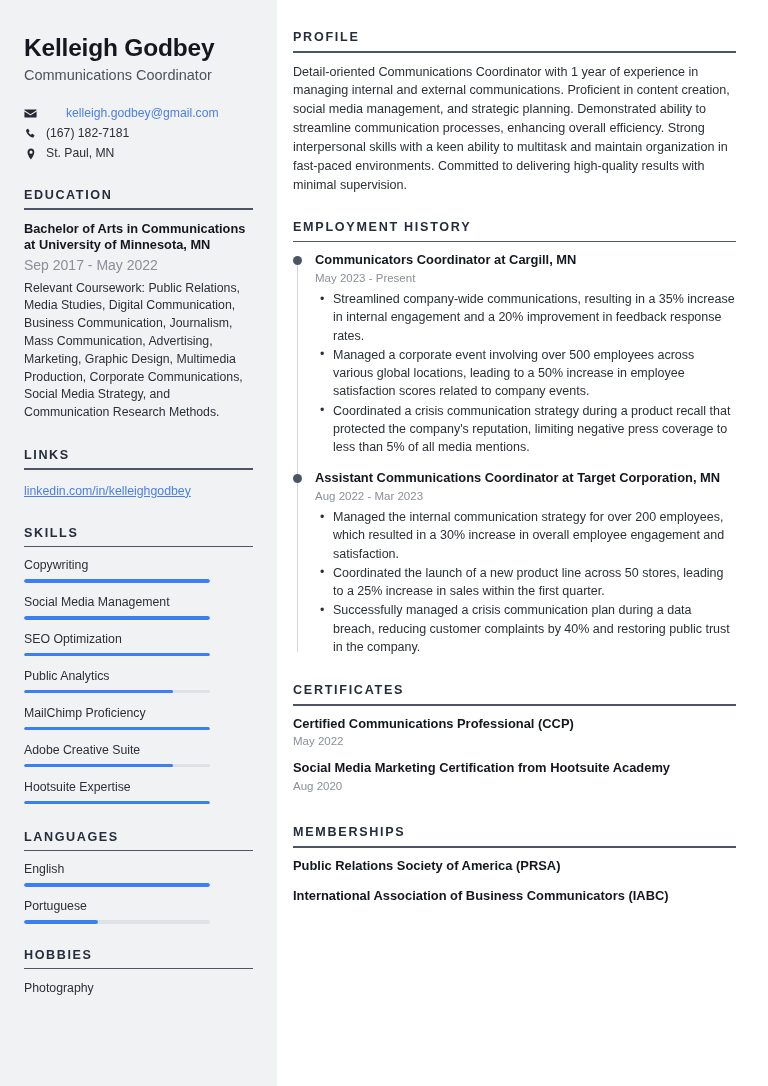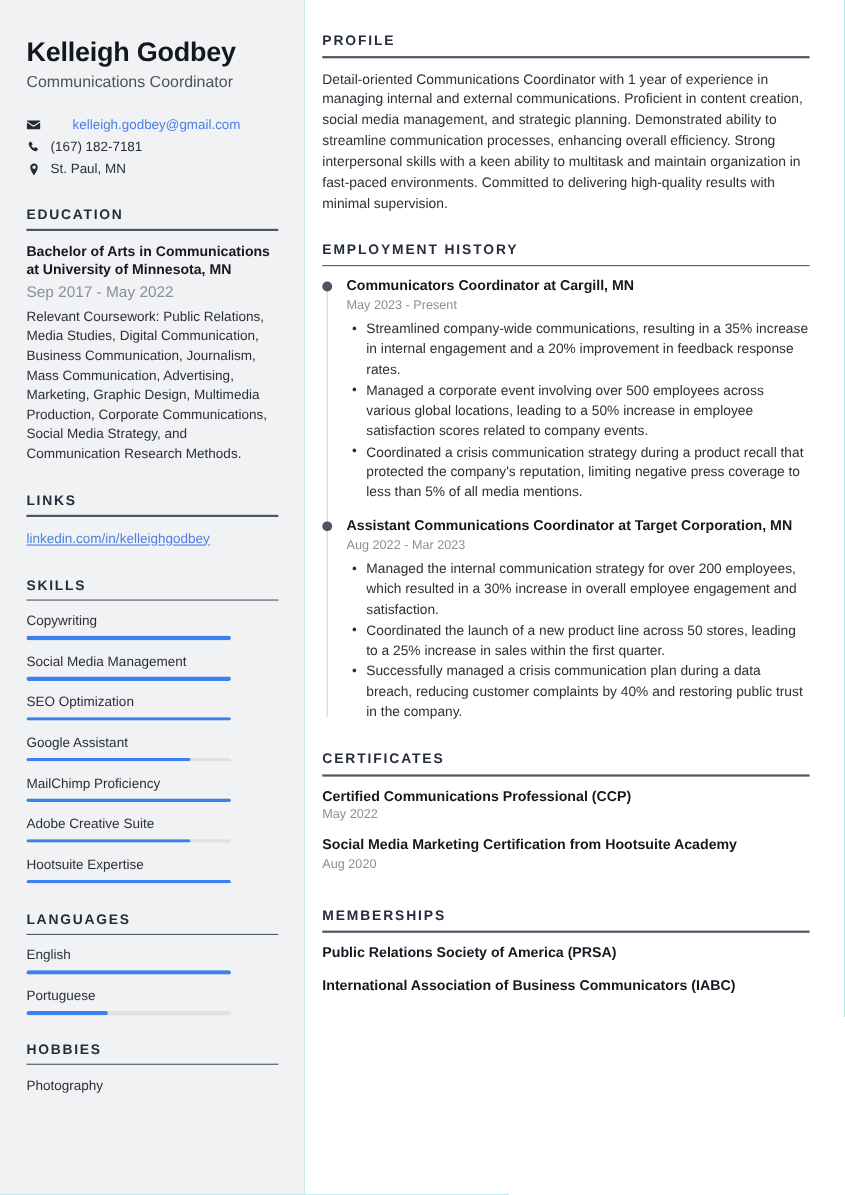--- a/index.html
+++ b/index.html
@@ -5,21 +5,21 @@
   * { box-sizing: border-box; margin: 0; padding: 0; }
   html, body {
     width: 768px; height: 1086px;
     font-family: "Liberation Sans", sans-serif;
     background: #ffffff;
   }
   .page {
     position: relative;
     width: 768px; height: 1086px;
     display: flex;
-    background: #14b8a6;
+    background: #fef9c3;
     overflow: hidden;
   }
 
   
   .sidebar {
     width: 277px;
     flex: 0 0 277px;
     background: #f1f2f4;
     padding: 34px 24px 0 24px;
   }
@@ -298,21 +298,21 @@
           <div class="bar-fill" style="width: 100%;"></div>
         </div>
       </div>
       <div class="bar-item">
         <div class="bar-label">SEO Optimization</div>
         <div class="bar-track">
           <div class="bar-fill" style="width: 100%;"></div>
         </div>
       </div>
       <div class="bar-item">
-        <div class="bar-label">Google Assistant</div>
+        <div class="bar-label">Public Analytics</div>
         <div class="bar-track">
           <div class="bar-fill" style="width: 80%;"></div>
         </div>
       </div>
       <div class="bar-item">
         <div class="bar-label">MailChimp Proficiency</div>
         <div class="bar-track">
           <div class="bar-fill" style="width: 100%;"></div>
         </div>
       </div>

